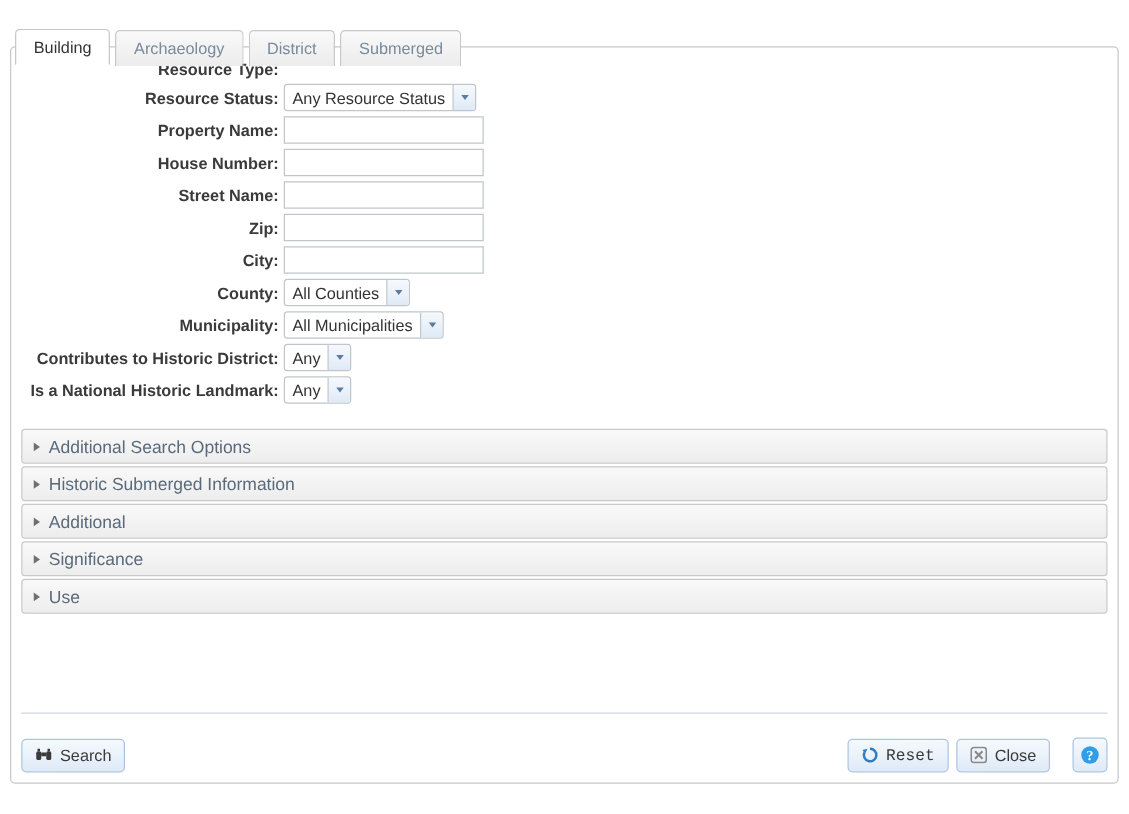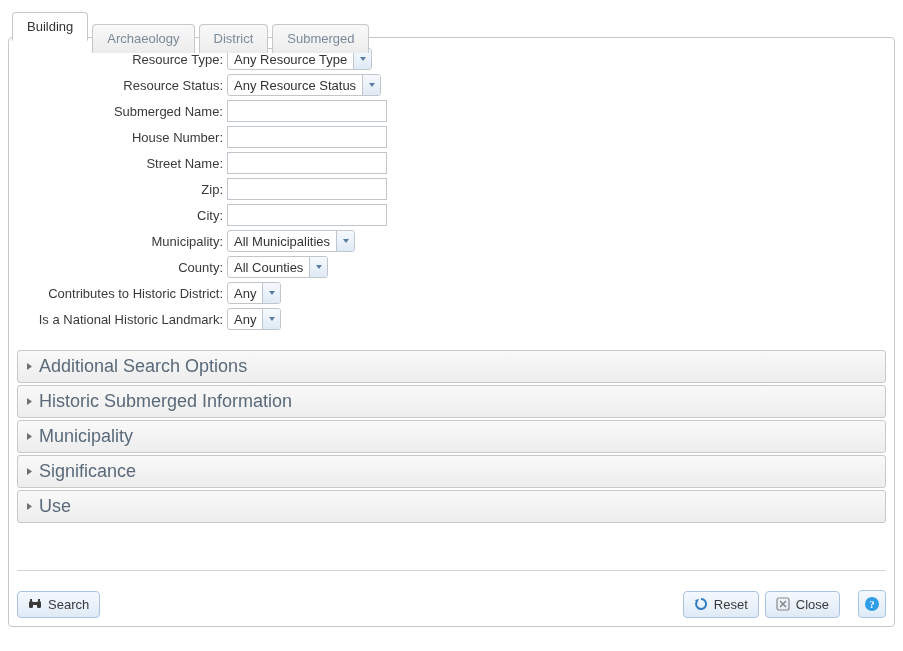--- a/index.html
+++ b/index.html
@@ -32,39 +32,39 @@
     cursor: pointer;
     color: #7a8a99;
     font-size: 13px;
     position: relative;
     top: 16px;
   }
   .tab.active {
     background: #fff;
     color: #333;
     border-bottom: 1px solid #fff;
-    top: 4px;
+    top: 15px;
   }
   .panel {
     border: 1px solid #c8c8c8;
     border-radius: 4px;
     padding: 10px 8px 8px 8px;
     background: #fff;
     position: relative;
     min-height: 590px;
   }
   .form-row {
     display: flex;
     align-items: center;
     margin-bottom: 4px;
   }
   .form-label {
     width: 210px;
     text-align: right;
-    font-weight: 400;
+    font-weight: 700;
     color: #3a3a3a;
     font-size: 13px;
     padding-right: 4px;
   }
   .text-input {
     width: 160px;
     height: 22px;
     border: 1px solid #c0c6cc;
     padding: 2px 4px;
     font-size: 13px;
@@ -103,21 +103,21 @@
   .accordion {
     border: 1px solid #c8c8c8;
     border-radius: 3px;
     background: linear-gradient(#f9f9f9, #ededed);
     padding: 5px 8px;
     margin-bottom: 2px;
     display: flex;
     align-items: center;
     cursor: pointer;
     color: #5a6a7a;
-    font-size: 18px;
+    font-size: 14px;
   }
   .accordion .tri {
     margin-right: 6px;
     display: inline-flex;
   }
 
   .button-bar {
     position: absolute;
     left: 8px;
     right: 8px;
@@ -157,44 +157,36 @@
     <div class="tab active"><span>Building</span></div>
     <div class="tab"><span>Archaeology</span></div>
     <div class="tab"><span>District</span></div>
     <div class="tab"><span>Submerged</span></div>
   </div>
 
   <div class="panel">
 
     <div class="form-row">
       <div class="form-label">Resource Type:</div>
-      <div class="combo">
-        <span class="combo-text">Any Resource Type</span>
-        <span class="combo-btn">
-          <svg width="8" height="8" viewBox="0 0 8 8">
-              <path d="M1 2 L4 6 L7 2 Z" fill="#5a7ca3"></path>
-            </svg>
-        </span>
-      </div>
     </div>
 
     <div class="form-row">
       <div class="form-label">Resource Status:</div>
       <div class="combo">
         <span class="combo-text">Any Resource Status</span>
         <span class="combo-btn">
           <svg width="8" height="8" viewBox="0 0 8 8">
               <path d="M1 2 L4 6 L7 2 Z" fill="#5a7ca3"></path>
             </svg>
         </span>
       </div>
     </div>
 
     <div class="form-row">
-      <div class="form-label">Submerged Name:</div>
+      <div class="form-label">Property Name:</div>
       <input class="text-input" type="text" value="" style="">
     </div>
 
     <div class="form-row">
       <div class="form-label">House Number:</div>
       <input class="text-input" type="text" value="" style="">
     </div>
 
     <div class="form-row">
       <div class="form-label">Street Name:</div>
@@ -205,44 +197,44 @@
       <div class="form-label">Zip:</div>
       <input class="text-input" type="text" value="" style="">
     </div>
 
     <div class="form-row">
       <div class="form-label">City:</div>
       <input class="text-input" type="text" value="" style="">
     </div>
 
     <div class="form-row">
+      <div class="form-label">County:</div>
+      <div class="combo">
+        <span class="combo-text">All Counties</span>
+        <span class="combo-btn">
+          <svg width="8" height="8" viewBox="0 0 8 8">
+              <path d="M1 2 L4 6 L7 2 Z" fill="#5a7ca3"></path>
+            </svg>
+        </span>
+      </div>
+    </div>
+
+    <div class="form-row">
       <div class="form-label">Municipality:</div>
       <div class="combo">
         <span class="combo-text">All Municipalities</span>
         <span class="combo-btn">
           <svg width="8" height="8" viewBox="0 0 8 8">
               <path d="M1 2 L4 6 L7 2 Z" fill="#5a7ca3"></path>
             </svg>
         </span>
       </div>
     </div>
 
     <div class="form-row">
-      <div class="form-label">County:</div>
-      <div class="combo">
-        <span class="combo-text">All Counties</span>
-        <span class="combo-btn">
-          <svg width="8" height="8" viewBox="0 0 8 8">
-              <path d="M1 2 L4 6 L7 2 Z" fill="#5a7ca3"></path>
-            </svg>
-        </span>
-      </div>
-    </div>
-
-    <div class="form-row">
       <div class="form-label">Contributes to Historic District:</div>
       <div class="combo">
         <span class="combo-text">Any</span>
         <span class="combo-btn">
           <svg width="8" height="8" viewBox="0 0 8 8">
               <path d="M1 2 L4 6 L7 2 Z" fill="#5a7ca3"></path>
             </svg>
         </span>
       </div>
     </div>
@@ -275,21 +267,21 @@
             </svg>
           </span>
         <span>Historic Submerged Information</span>
       </div>
       <div class="accordion">
         <span class="tri">
             <svg width="7" height="9" viewBox="0 0 7 9">
               <path d="M1 1 L6 4.5 L1 8 Z" fill="#707070"></path>
             </svg>
           </span>
-        <span>Municipality</span>
+        <span>Additional</span>
       </div>
       <div class="accordion">
         <span class="tri">
             <svg width="7" height="9" viewBox="0 0 7 9">
               <path d="M1 1 L6 4.5 L1 8 Z" fill="#707070"></path>
             </svg>
           </span>
         <span>Significance</span>
       </div>
       <div class="accordion">
@@ -311,21 +303,21 @@
             <rect x="5" y="5" width="4" height="3" fill="#3a3a3a"></rect>
             <rect x="2" y="2" width="2" height="2" fill="#3a3a3a"></rect>
             <rect x="10" y="2" width="2" height="2" fill="#3a3a3a"></rect>
           </svg>
         </span>
         <span>Search</span>
       </button>
 
       <div class="spacer"></div>
 
-      <button class="btn" style="margin-right:6px;">
+      <button class="btn" style="margin-right:6px;font-family:Liberation Mono, monospace;">
         <span class="ico">
           <svg width="14" height="14" viewBox="0 0 14 14">
             <path d="M7 2 A5 5 0 1 1 2.5 5" fill="none" stroke="#2f7cc0" stroke-width="2"></path>
             <path d="M1 3 L3 6 L5 2 Z" fill="#2f7cc0"></path>
           </svg>
         </span>
         <span>Reset</span>
       </button>
 
       <button class="btn" style="margin-right:18px;">

